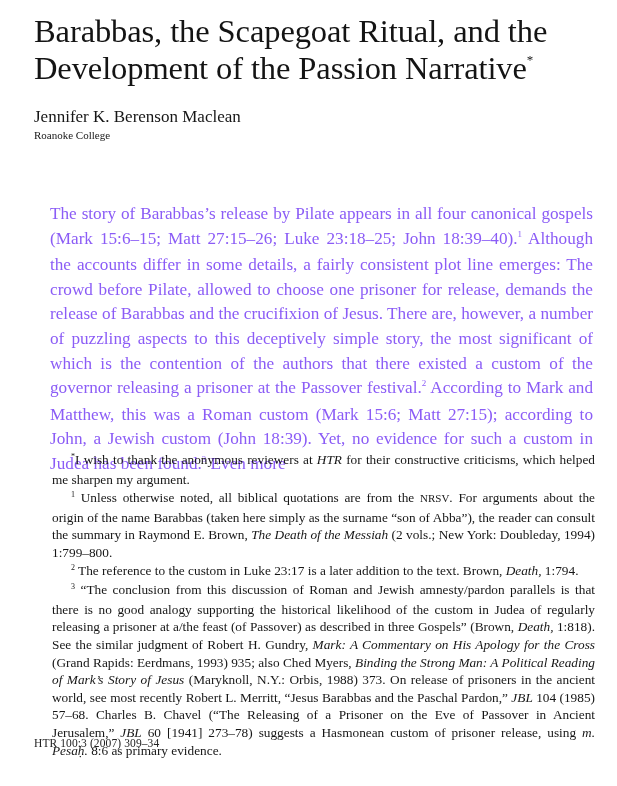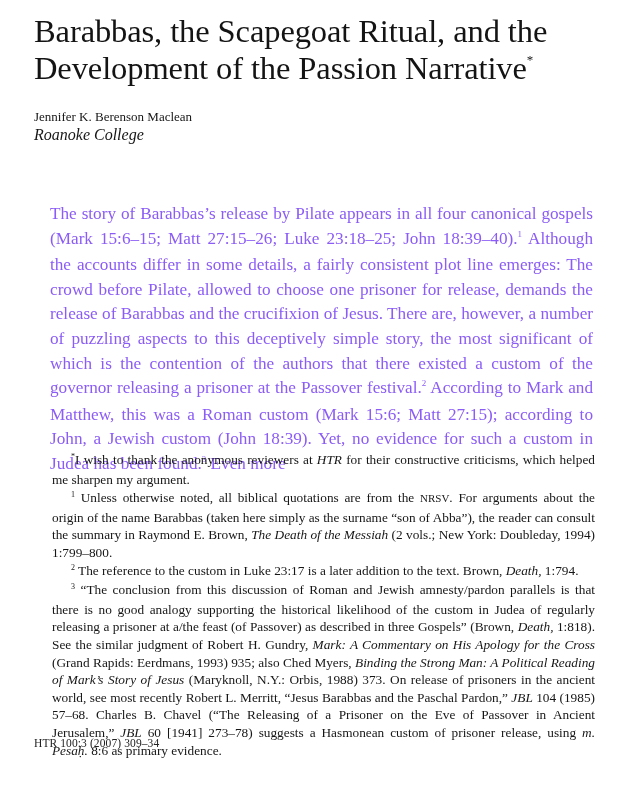--- a/index.html
+++ b/index.html
@@ -1,21 +1,21 @@
 <!DOCTYPE html>
 <html><head>
 <meta charset="utf-8">
 <style>
   html, body { margin: 0; padding: 0; background: #ffffff; }
   body { width: 617px; height: 786px; position: relative; overflow: hidden; color: #111; font-family: "Liberation Serif", serif; }
   .page { position: absolute; left: 34px; top: 0; width: 543px; }
   .title { position: absolute; left: 0; top: 13px; width: 560px; font-size: 32.5px; line-height: 37px; font-weight: normal; margin: 0; letter-spacing: -0.1px; color: #141414; }
   .title sup { font-size: 13px; vertical-align: 0; position: relative; top: -15px; }
-  .author { position: absolute; left: 0; top: 107px; font-size: 13px; line-height: 20px; color: #161616; }
-  .affil { position: absolute; left: 0; top: 127px; font-size: 16px; line-height: 16px; font-style: italic; color: #161616; }
+  .author { position: absolute; left: 0; top: 107px; font-size: 17px; line-height: 20px; color: #161616; }
+  .affil { position: absolute; left: 0; top: 127px; font-size: 11px; line-height: 16px; color: #161616; }
   .body { position: absolute; left: 0; top: 186px; width: 543px; font-size: 17.2px; line-height: 24.6px; text-align: justify; margin: 16px; color: #8b5cf6; }
   .body sup, .fn sup { font-size: 9px; vertical-align: 0; position: relative; top: -7px; }
   .footnotes { position: absolute; left: 18px; top: 451px; width: 543px; font-size: 13.3px; line-height: 17.6px; color: #161616; }
   .fn { margin: 0; text-align: justify; text-indent: 19px; }
   .fn sup { top: -5px; font-size: 8px; }
   .sc { font-variant: small-caps; font-size: 16px; }
   .running { position: absolute; left: 0; top: 737px; font-family: Liberation Serif, serif; font-size: 11.5px; color: #222; letter-spacing: 0.1px; }
   i { font-style: italic; }
 </style>
 </head>

